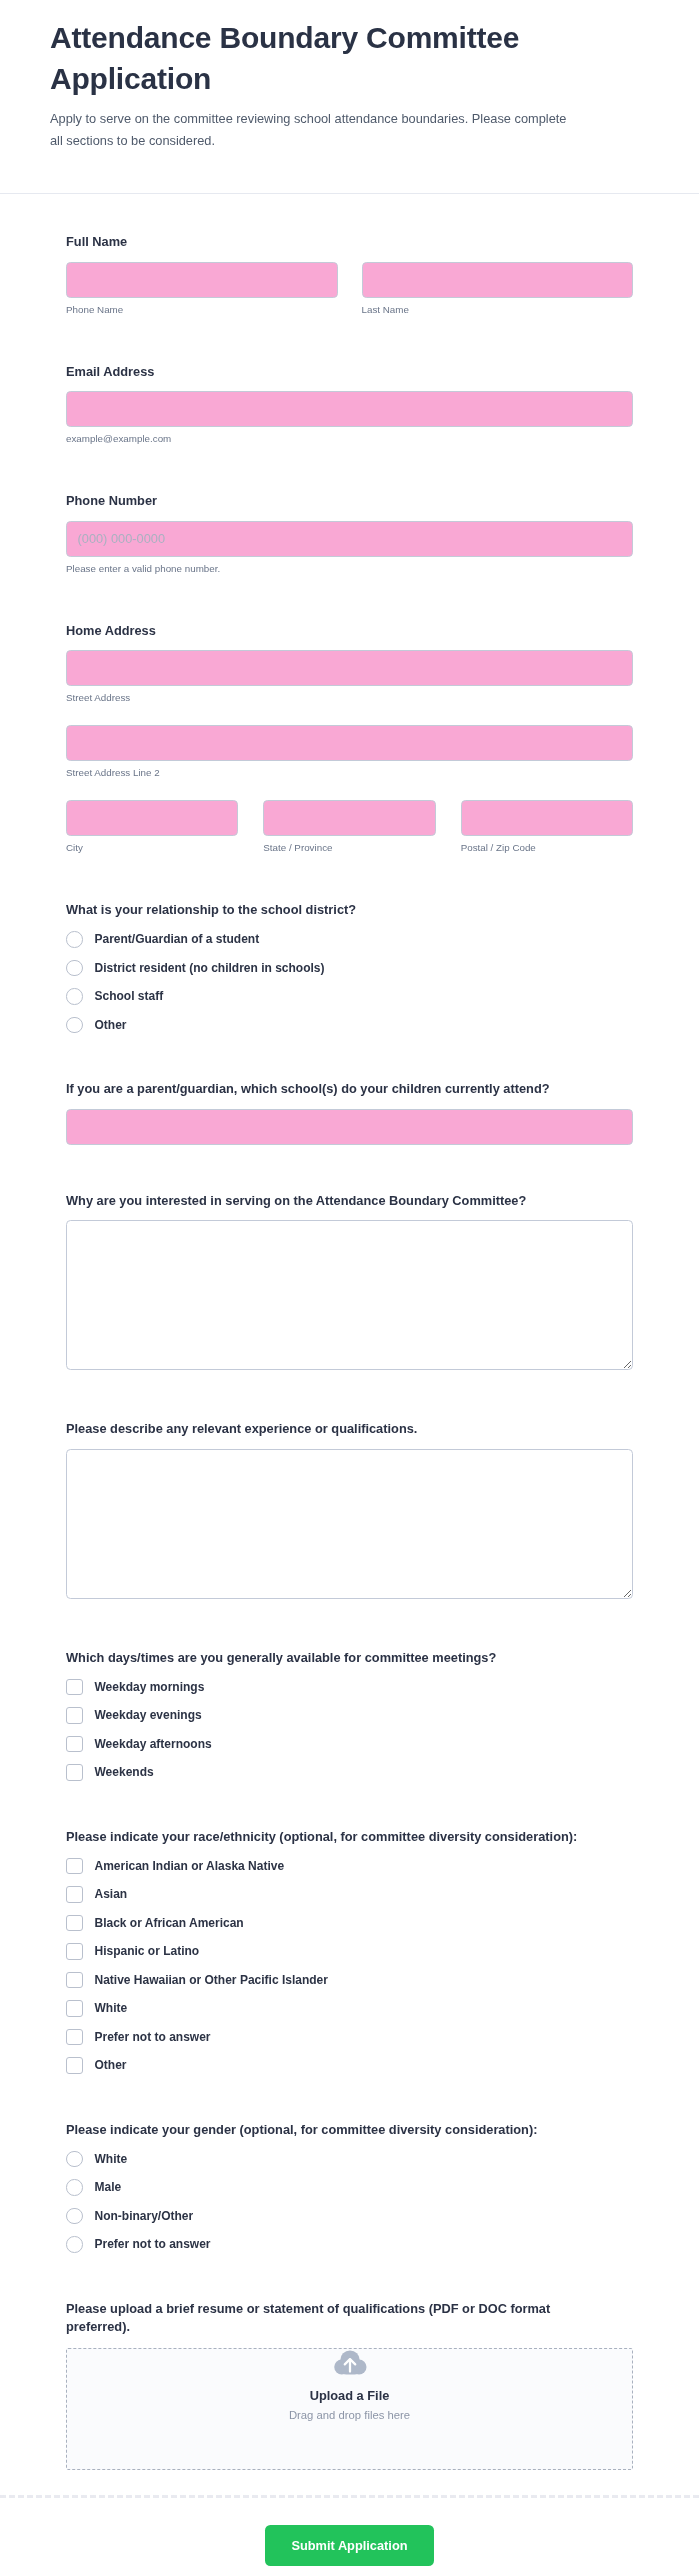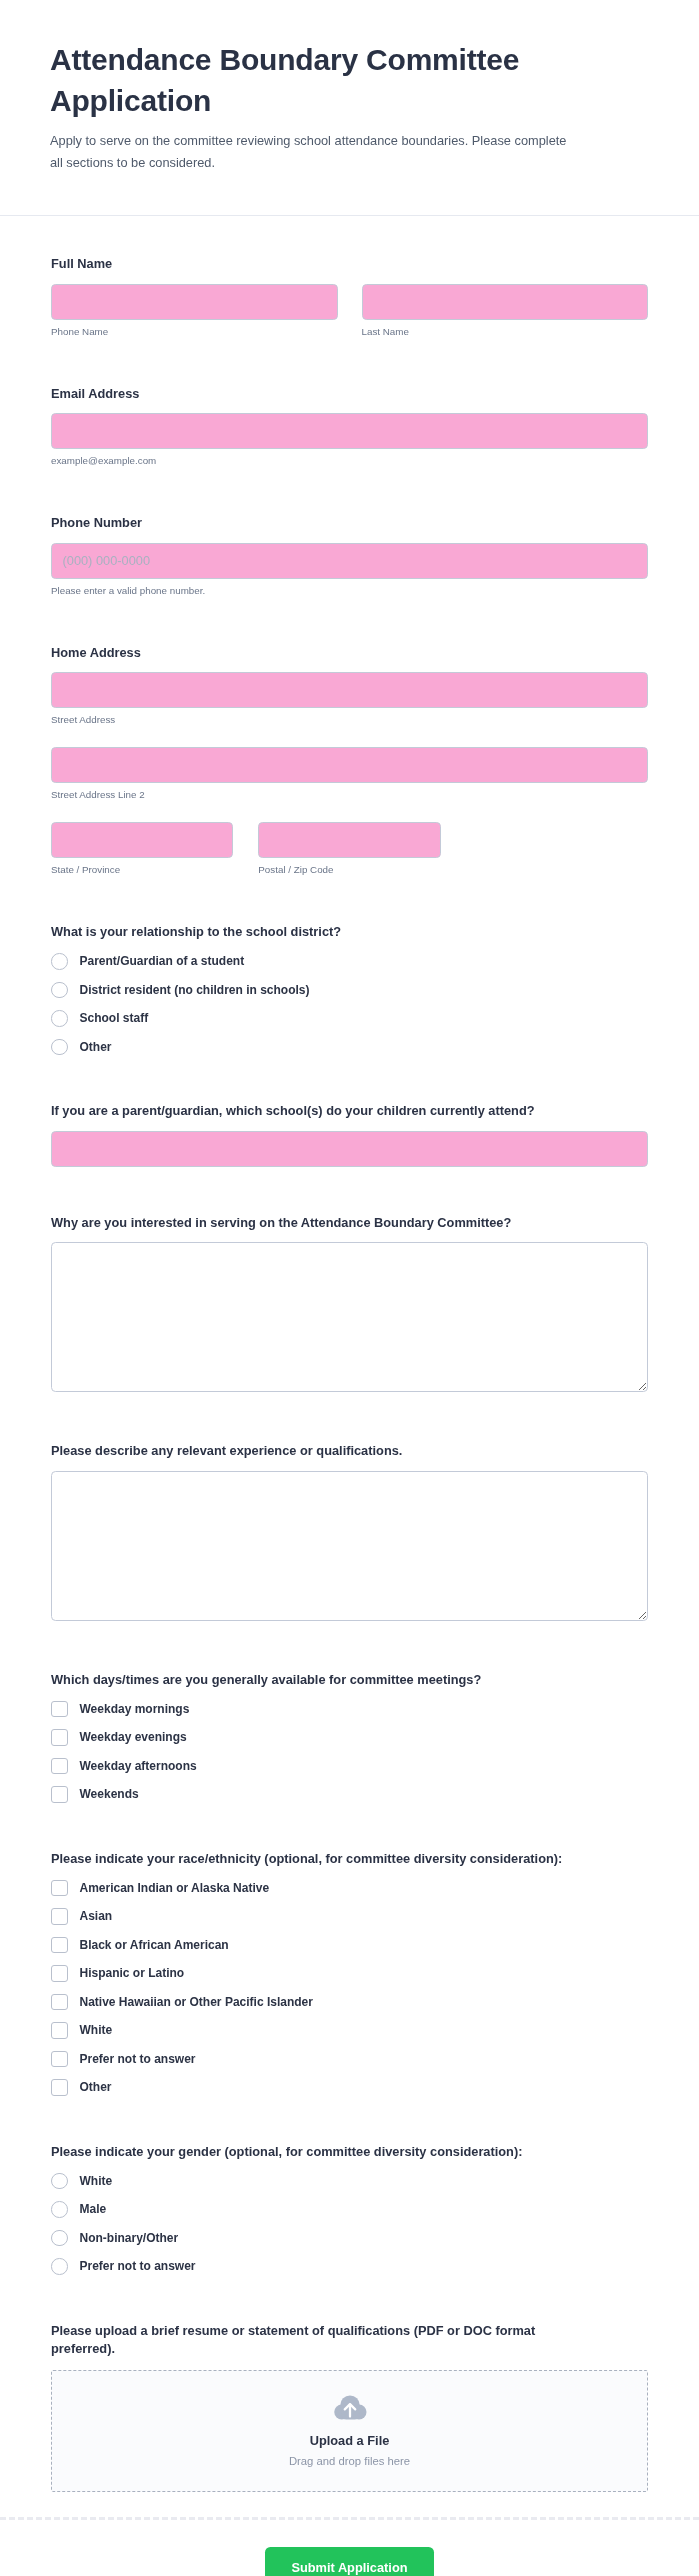--- a/index.html
+++ b/index.html
@@ -5,40 +5,40 @@
   * { box-sizing: border-box; }
   html, body { margin: 0; padding: 0; }
   body {
     width: 699px;
     min-height: 2576px;
     background: #ffffff;
     font-family: "Liberation Sans", sans-serif;
     color: #2c3345;
   }
   
-  .header { padding: 39px 50px 41px; border-bottom: 0.8px solid #e6e9f0; }
+  .header { padding: 17px 50px 41px; border-bottom: 0.8px solid #e6e9f0; }
   .title {
     margin: 0;
     font-size: 30px;
     line-height: 41px;
     font-weight: 700;
     letter-spacing: -0.2px;
     color: #2a3245;
     max-width: 526px;
   }
   .subtitle {
     margin: 9px 0 0;
     font-size: 12.8px;
     line-height: 22px;
     color: #4f5a6b;
     max-width: 526px;
   }
   
   .main { padding: 39px 50px 0; }
-  .q { margin: 0 1px 47px; }
+  .q { margin: 0 16px 47px; }
   .q-label {
     font-size: 12.8px;
     line-height: 18px;
     font-weight: 600;
     color: #2b3245;
     margin: 0 0 10.5px;
   }
   .row-2 { display: grid; grid-template-columns: 1fr 1fr; column-gap: 24px; }
   .row-3 { display: grid; grid-template-columns: 1fr 1fr 1fr; column-gap: 25px; }
   .addr-row { margin-top: 21px; }
@@ -97,21 +97,21 @@
   .upload-q-label { max-width: 541px; }
   .upload-box {
     margin-top: 12px;
     height: 122px;
     border: 0.8px dashed #a9b1bf;
     border-radius: 2.3px;
     background: #fafbfd;
     display: flex;
     flex-direction: column;
     align-items: center;
-    justify-content: center;
+    justify-content: flex-start;
     text-align: center;
     cursor: pointer;
   }
   .upload-title { font-size: 12.8px; font-weight: 600; color: #2b3245; margin-top: 9px; }
   .upload-hint  { font-size: 11.3px; color: #8c95a7; margin-top: 6.8px; }
   
   .footer {
     border-top: 3px dashed #e9eaf0;
     padding: 27px 0 16.5px;
     display: flex;
@@ -171,20 +171,24 @@
     <div class="q-label">Home Address</div>
     <div>
       <input class="text" type="text" style="">
       <div class="sub">Street Address</div>
     </div>
     <div class="addr-row">
       <input class="text" type="text" style="">
       <div class="sub">Street Address Line 2</div>
     </div>
     <div class="row-3 addr-row">
+      <div>
+        <input class="text" type="text" style="">
+        <div class="sub">City</div>
+      </div>
       <div>
         <input class="text" type="text" style="">
         <div class="sub">State / Province</div>
       </div>
       <div>
         <input class="text" type="text" style="">
         <div class="sub">Postal / Zip Code</div>
       </div>
     </div>
   </div>

